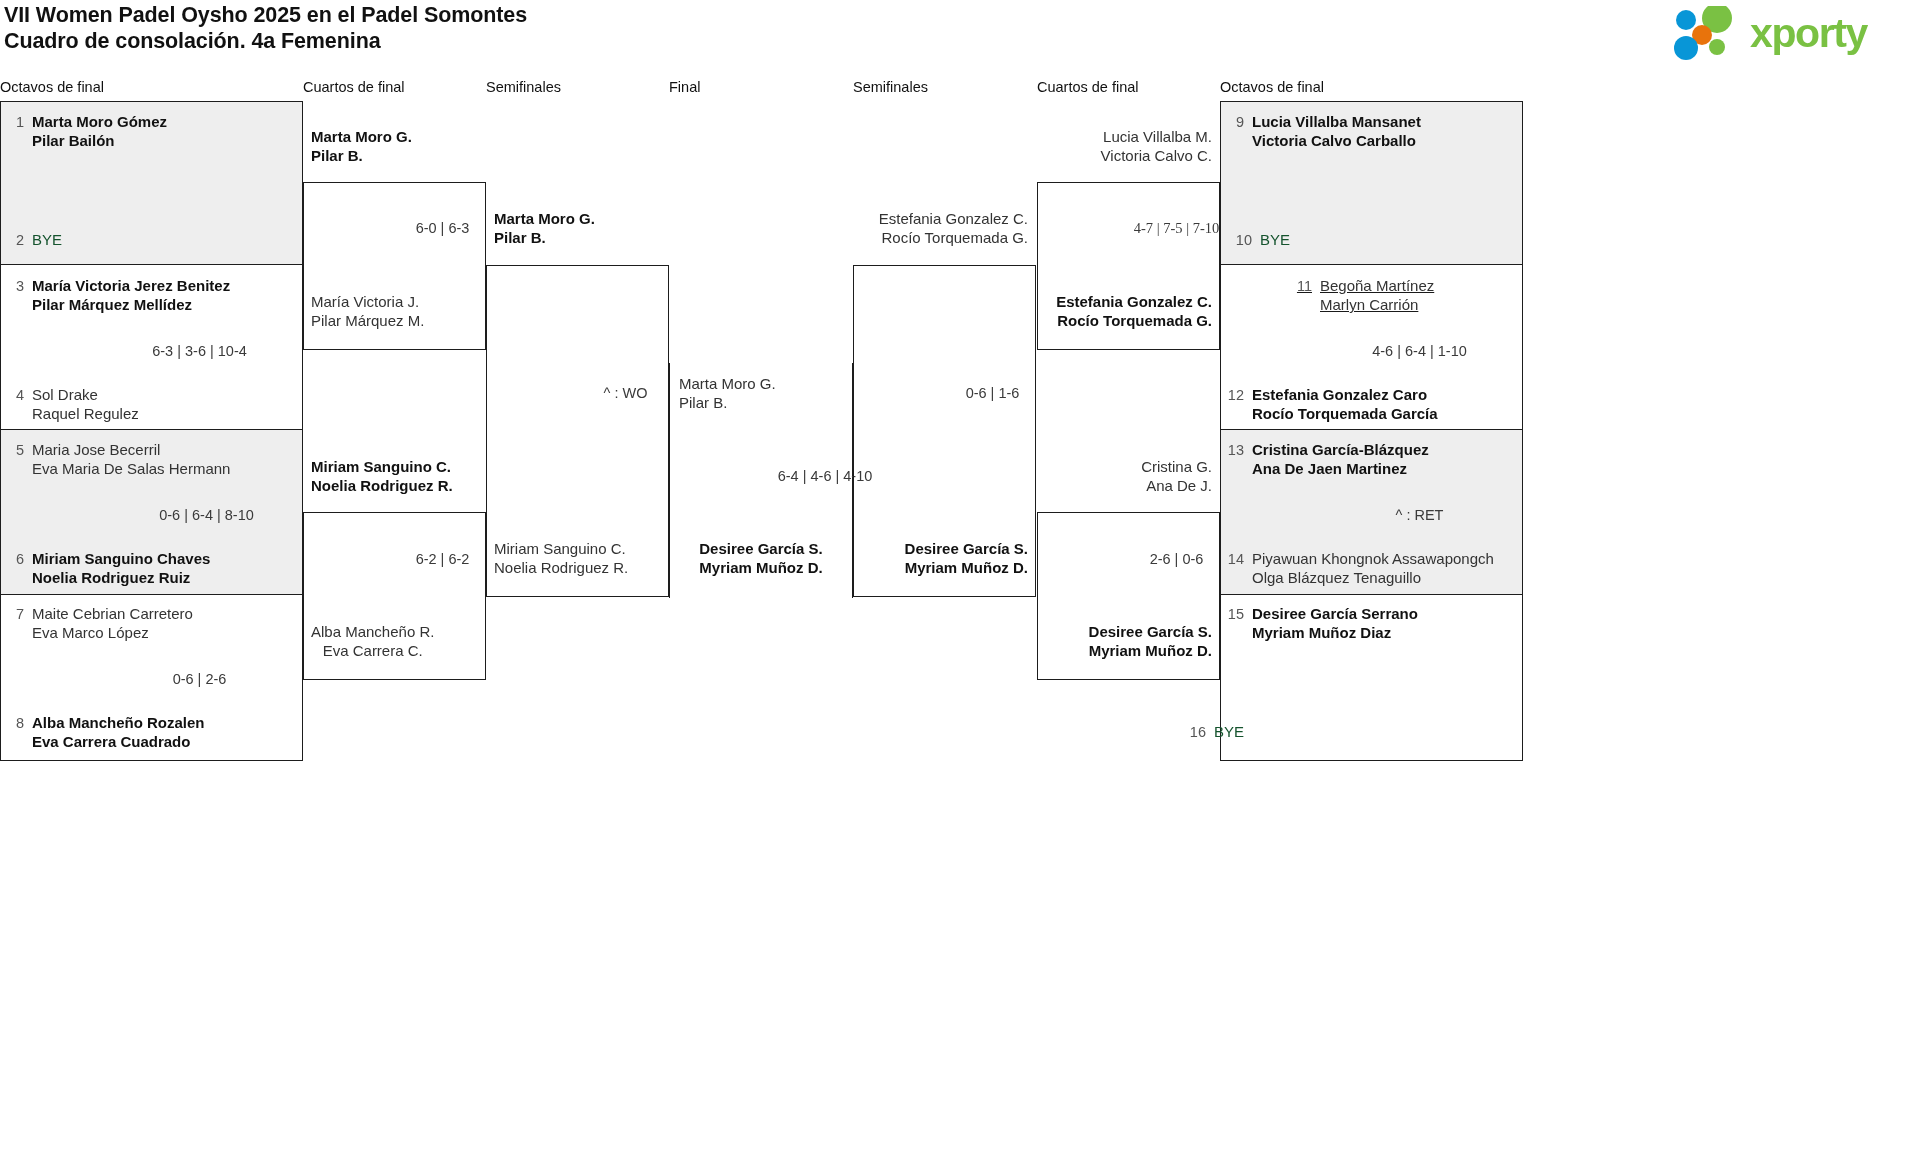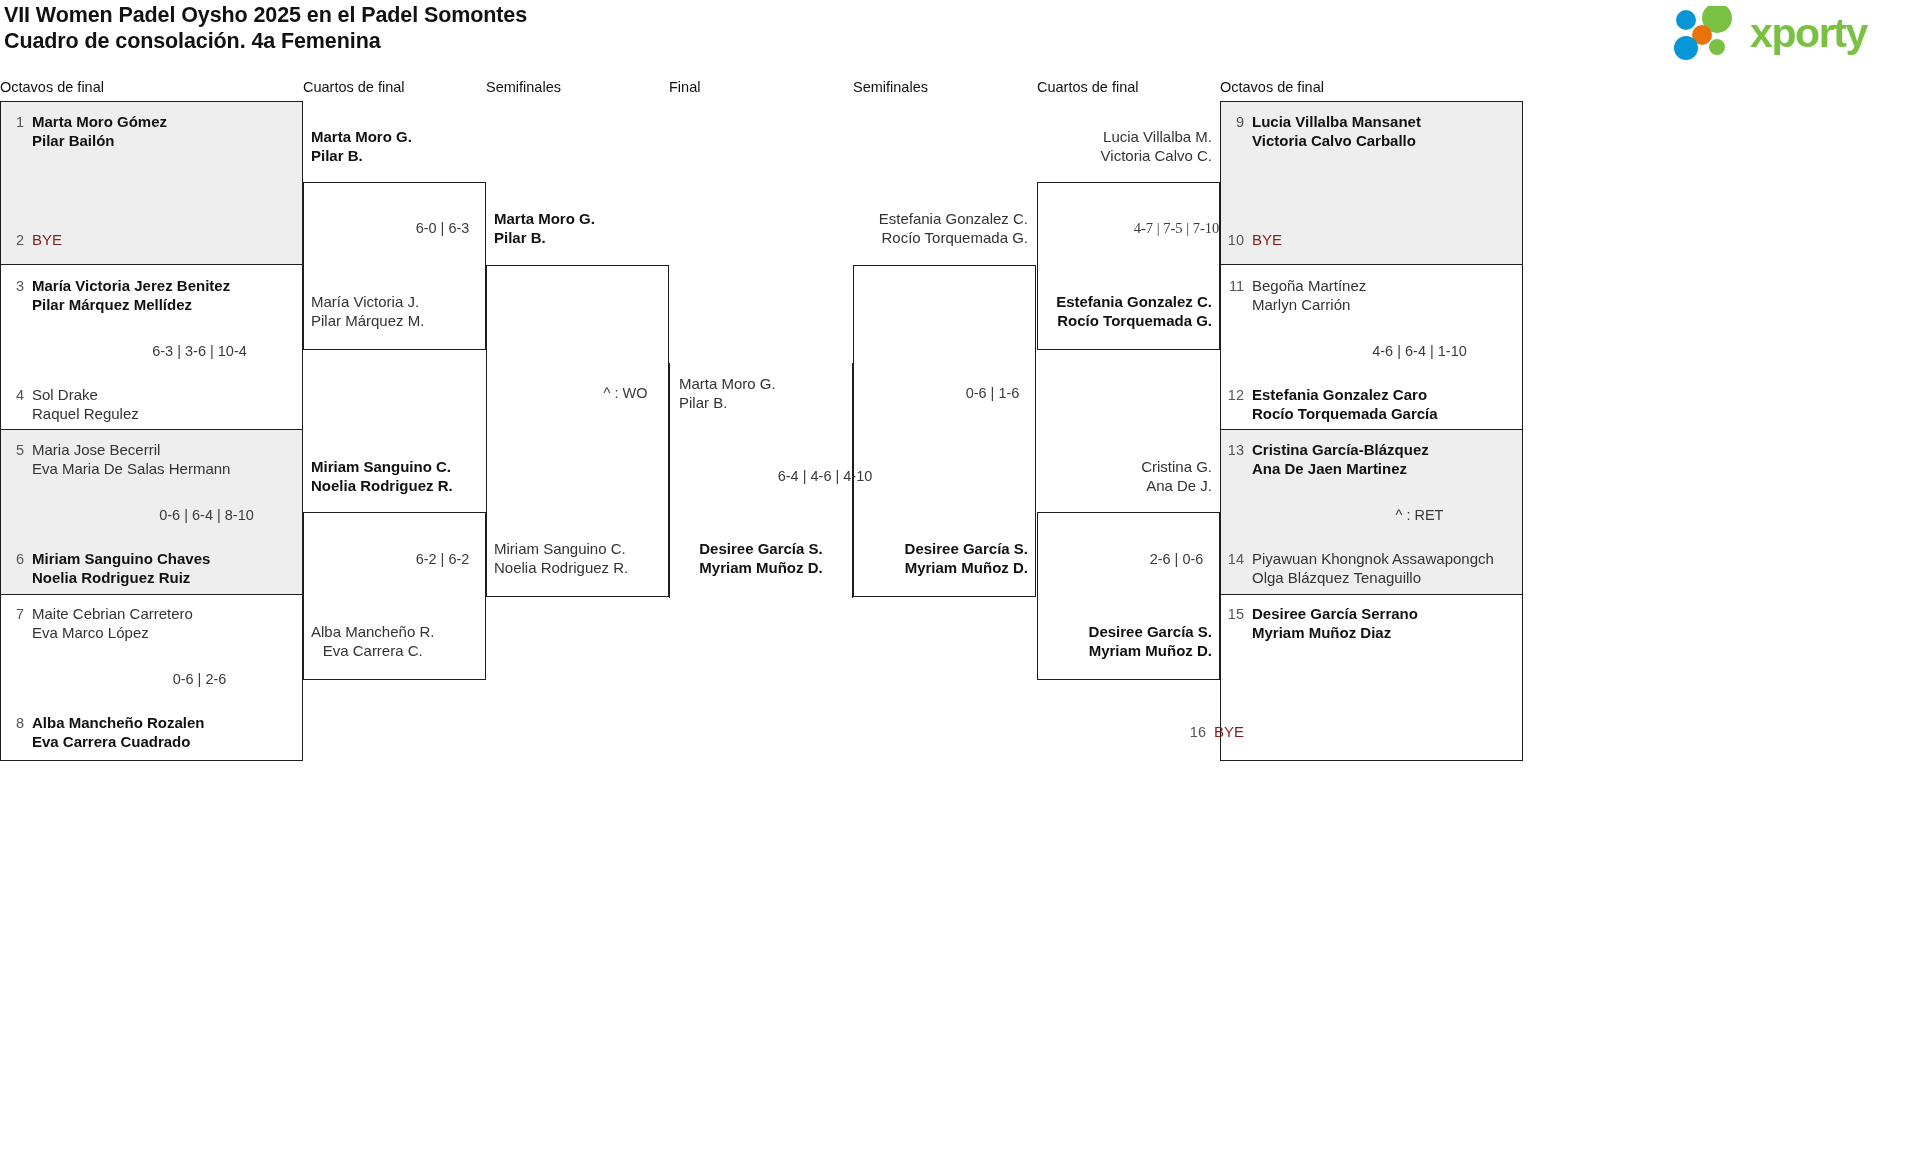--- a/index.html
+++ b/index.html
@@ -27,21 +27,21 @@
   
   .cellbox { position: absolute; border: 1px solid #1d1d1d; background: transparent; }
   .shade { position: absolute; background: #eeeeee; }
   .divline { position: absolute; background: #1d1d1d; }
 
   .entry { position: absolute; display: flex; align-items: flex-start; }
   .seed { font-size: 14.5px; color: #555; width: 22px; text-align: right; flex: 0 0 22px; line-height: 19px; padding-top: 1px; }
   .names { margin-left: 8px; line-height: 19px; white-space: nowrap; }
   .names div { font-size: 15px; color: #333; }
   .entry.win .names div { font-weight: bold; color: #111; }
-  .entry.bye .names div { font-size: 15px; color: #7f1d1d; font-weight: normal; }
+  .entry.bye .names div { font-size: 15px; color: #14532d; font-weight: normal; }
 
   .score { position: absolute; font-size: 14.5px; color: #3a3a3a; text-align: center; white-space: nowrap; line-height: 18px; margin-left: 48px; }
 
   .adv { position: absolute; line-height: 19px; white-space: nowrap; }
   .adv div { font-size: 15px; color: #333; }
   .adv.win div { font-weight: bold; color: #111; }
   .adv.rt { text-align: right; }
 </style>
 </head>
 <body>
@@ -229,28 +229,28 @@
   <div class="divline" style="left:1220px;top:429px;width:303px;height:1px;"></div>
   <div class="divline" style="left:1220px;top:594px;width:303px;height:1px;"></div>
 
   <div class="entry win" style="left:1222px;top:112px;">
     <div class="seed">9</div>
     <div class="names">
         <div>Lucia Villalba Mansanet</div>
         <div>Victoria Calvo Carballo</div>
       </div>
   </div>
-  <div class="entry bye" style="left:1222px;top:230px;">
+  <div class="entry bye" style="left:1222px;top:230px;padding-left:8px;">
     <div class="seed">10</div>
     <div class="names">
         <div>BYE</div>
       </div>
   </div>
 
-  <div class="entry" style="left:1222px;top:276px;">
+  <div class="entry" style="left:1290px;top:276px;text-decoration:underline;">
     <div class="seed">11</div>
     <div class="names">
         <div>Begoña Martínez</div>
         <div>Marlyn Carrión</div>
       </div>
   </div>
   <div class="score" style="left:1220px;top:342px;width:303px;">4-6 | 6-4 | 1-10</div>
   <div class="entry win" style="left:1222px;top:385px;">
     <div class="seed">12</div>
     <div class="names">

